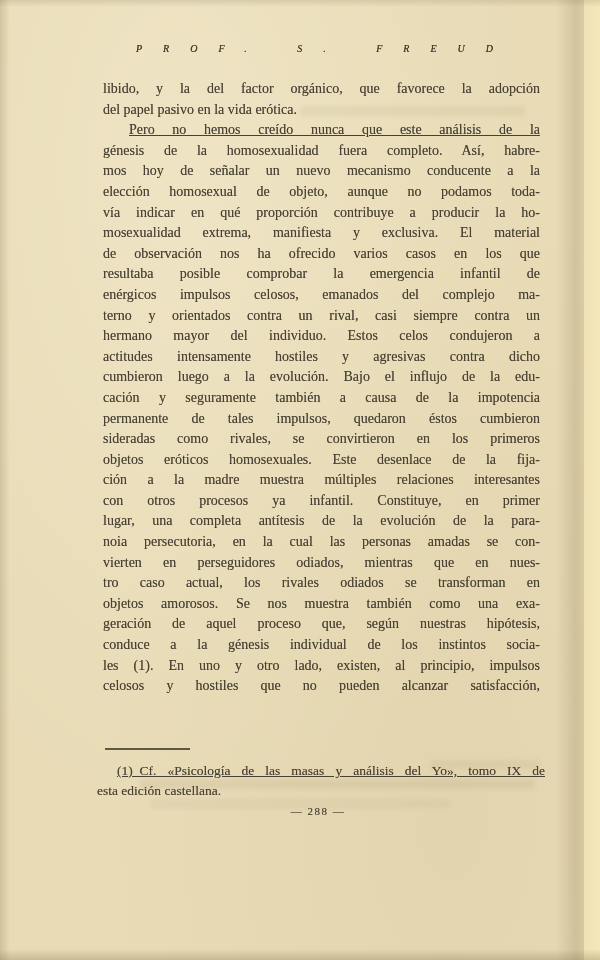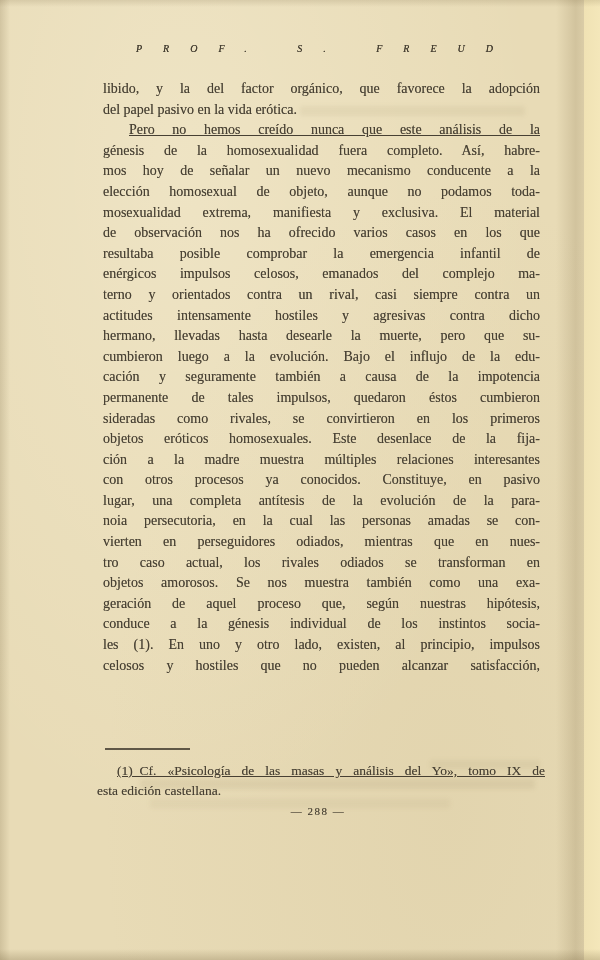--- a/index.html
+++ b/index.html
@@ -83,34 +83,35 @@
 
   <div class="header">PROF. S. FREUD</div>
 
   <div class="body-text">
       <div class="line">libido, y la del factor orgánico, que favorece la adopción</div>
       <div class="line no-just">del papel pasivo en la vida erótica.</div>
       <div class="line indent">Pero no hemos creído nunca que este análisis de la</div>
       <div class="line">génesis de la homosexualidad fuera completo. Así, habre-</div>
       <div class="line">mos hoy de señalar un nuevo mecanismo conducente a la</div>
       <div class="line">elección homosexual de objeto, aunque no podamos toda-</div>
+      <div class="line">vía indicar en qué proporción contribuye a producir la ho-</div>
       <div class="line">mosexualidad extrema, manifiesta y exclusiva. El material</div>
       <div class="line">de observación nos ha ofrecido varios casos en los que</div>
       <div class="line">resultaba posible comprobar la emergencia infantil de</div>
       <div class="line">enérgicos impulsos celosos, emanados del complejo ma-</div>
       <div class="line">terno y orientados contra un rival, casi siempre contra un</div>
+      <div class="line">hermano mayor del individuo. Estos celos condujeron a</div>
       <div class="line">actitudes intensamente hostiles y agresivas contra dicho</div>
-      <div class="line">hermano, llevadas hasta desearle la muerte, pero que su-</div>
       <div class="line">cumbieron luego a la evolución. Bajo el influjo de la edu-</div>
       <div class="line">cación y seguramente también a causa de la impotencia</div>
       <div class="line">permanente de tales impulsos, quedaron éstos cumbieron</div>
       <div class="line">sideradas como rivales, se convirtieron en los primeros</div>
       <div class="line">objetos eróticos homosexuales. Este desenlace de la fija-</div>
       <div class="line">ción a la madre muestra múltiples relaciones interesantes</div>
-      <div class="line">con otros procesos ya conocidos. Constituye, en pasivo</div>
+      <div class="line">con otros procesos ya infantil. Constituye, en primer</div>
       <div class="line">lugar, una completa antítesis de la evolución de la para-</div>
       <div class="line">noia persecutoria, en la cual las personas amadas se con-</div>
       <div class="line">vierten en perseguidores odiados, mientras que en nues-</div>
       <div class="line">tro caso actual, los rivales odiados se transforman en</div>
       <div class="line">objetos amorosos. Se nos muestra también como una exa-</div>
       <div class="line">geración de aquel proceso que, según nuestras hipótesis,</div>
       <div class="line">conduce a la génesis individual de los instintos socia-</div>
       <div class="line">les (1). En uno y otro lado, existen, al principio, impulsos</div>
       <div class="line">celosos y hostiles que no pueden alcanzar satisfacción,</div>
     </div>

